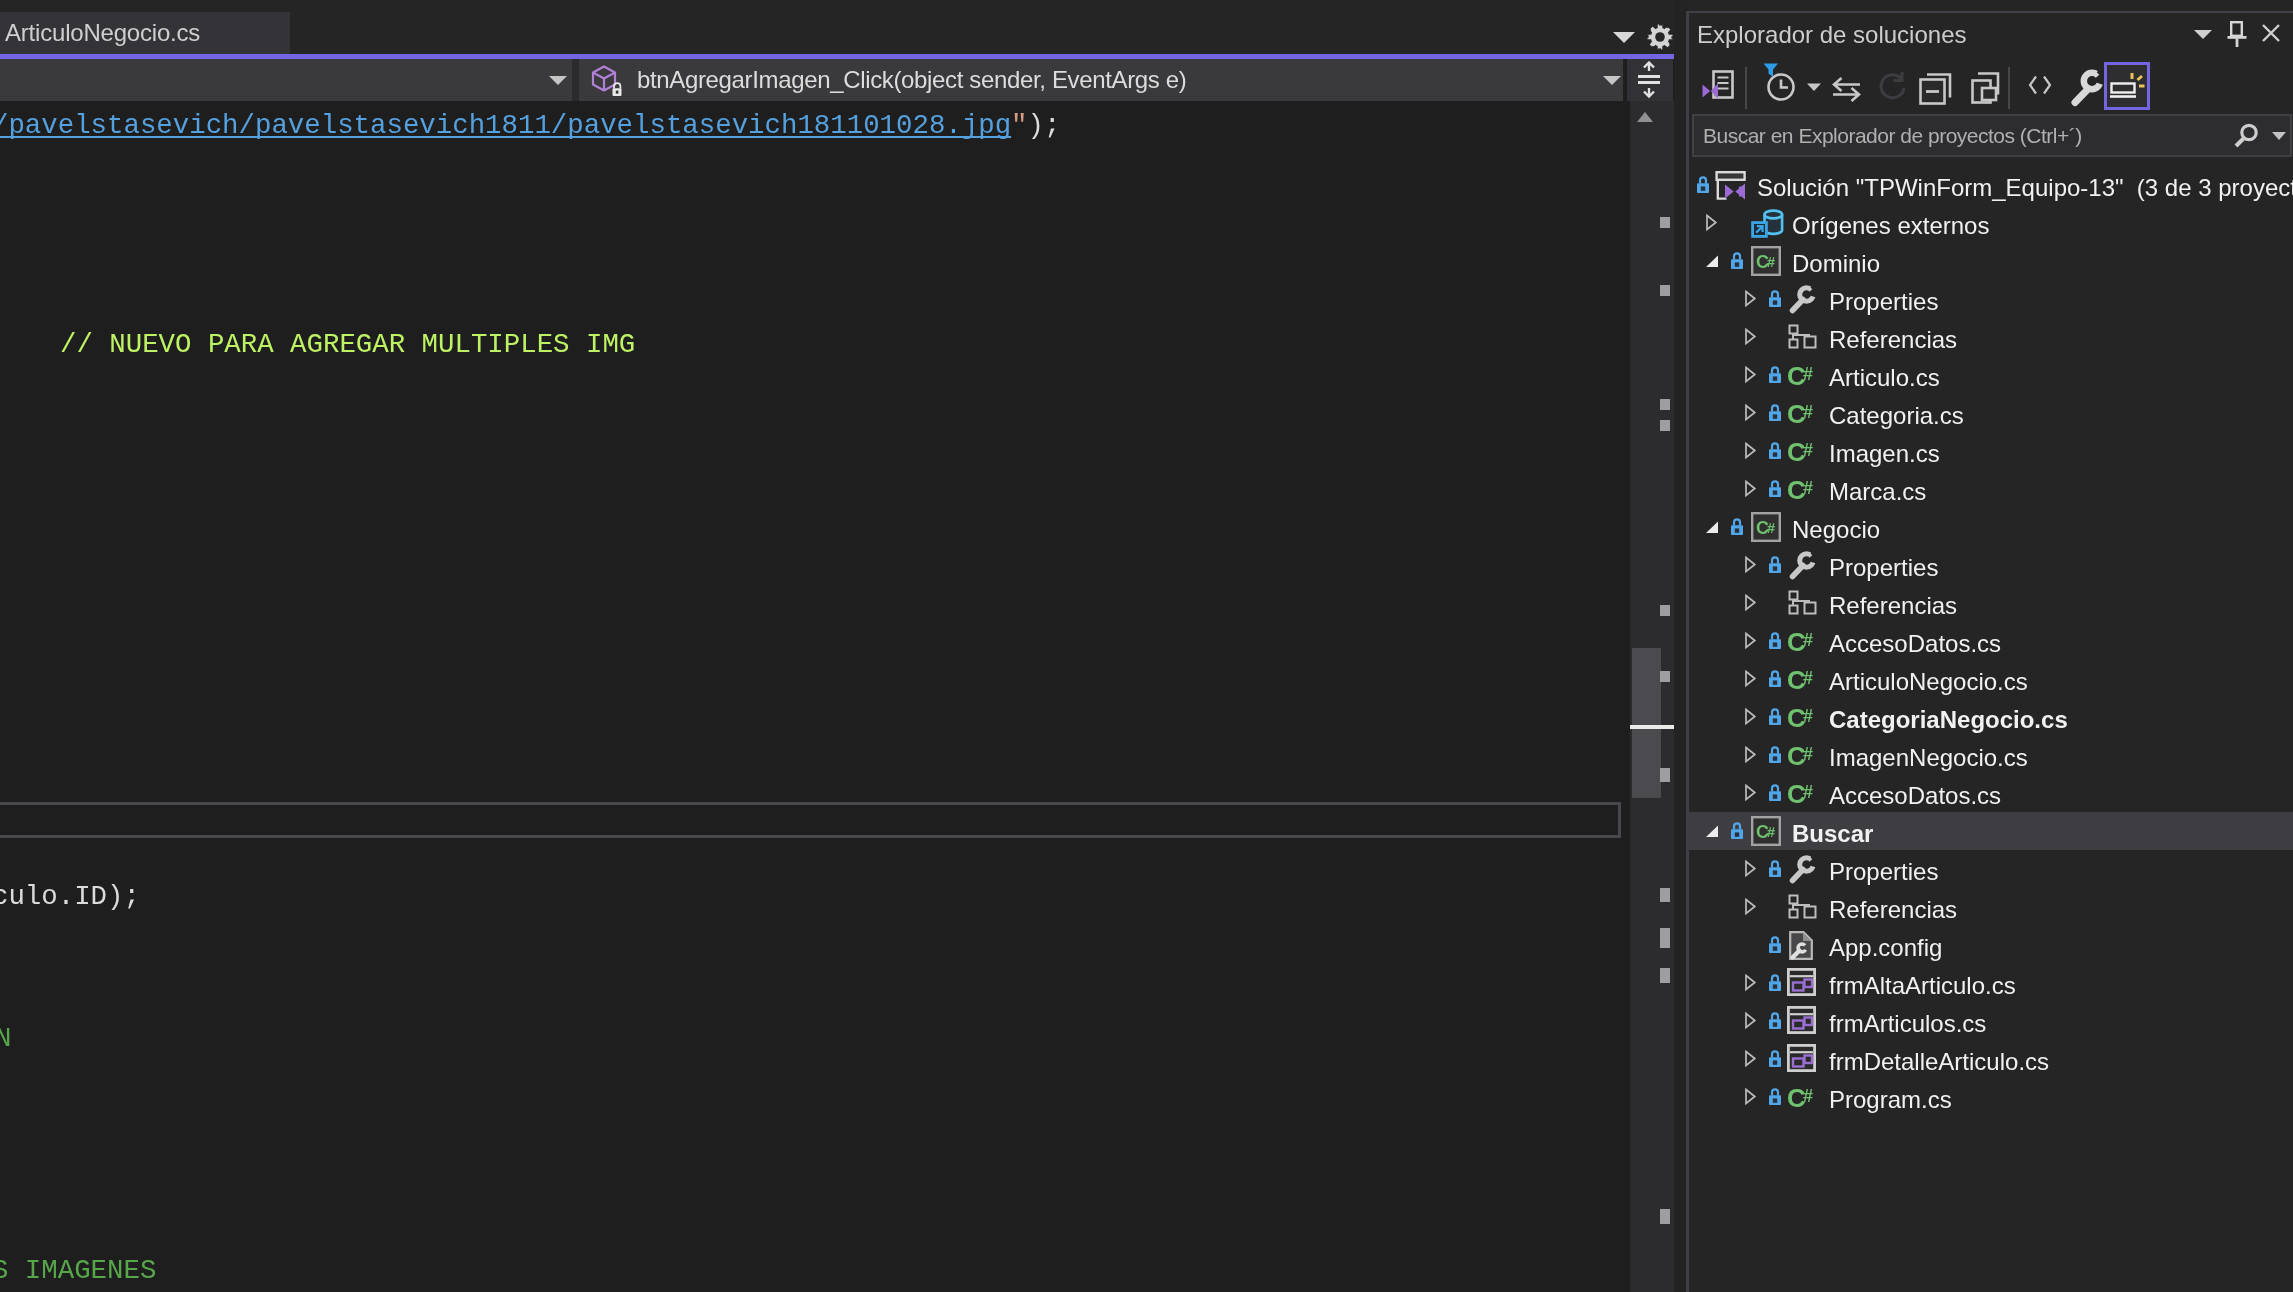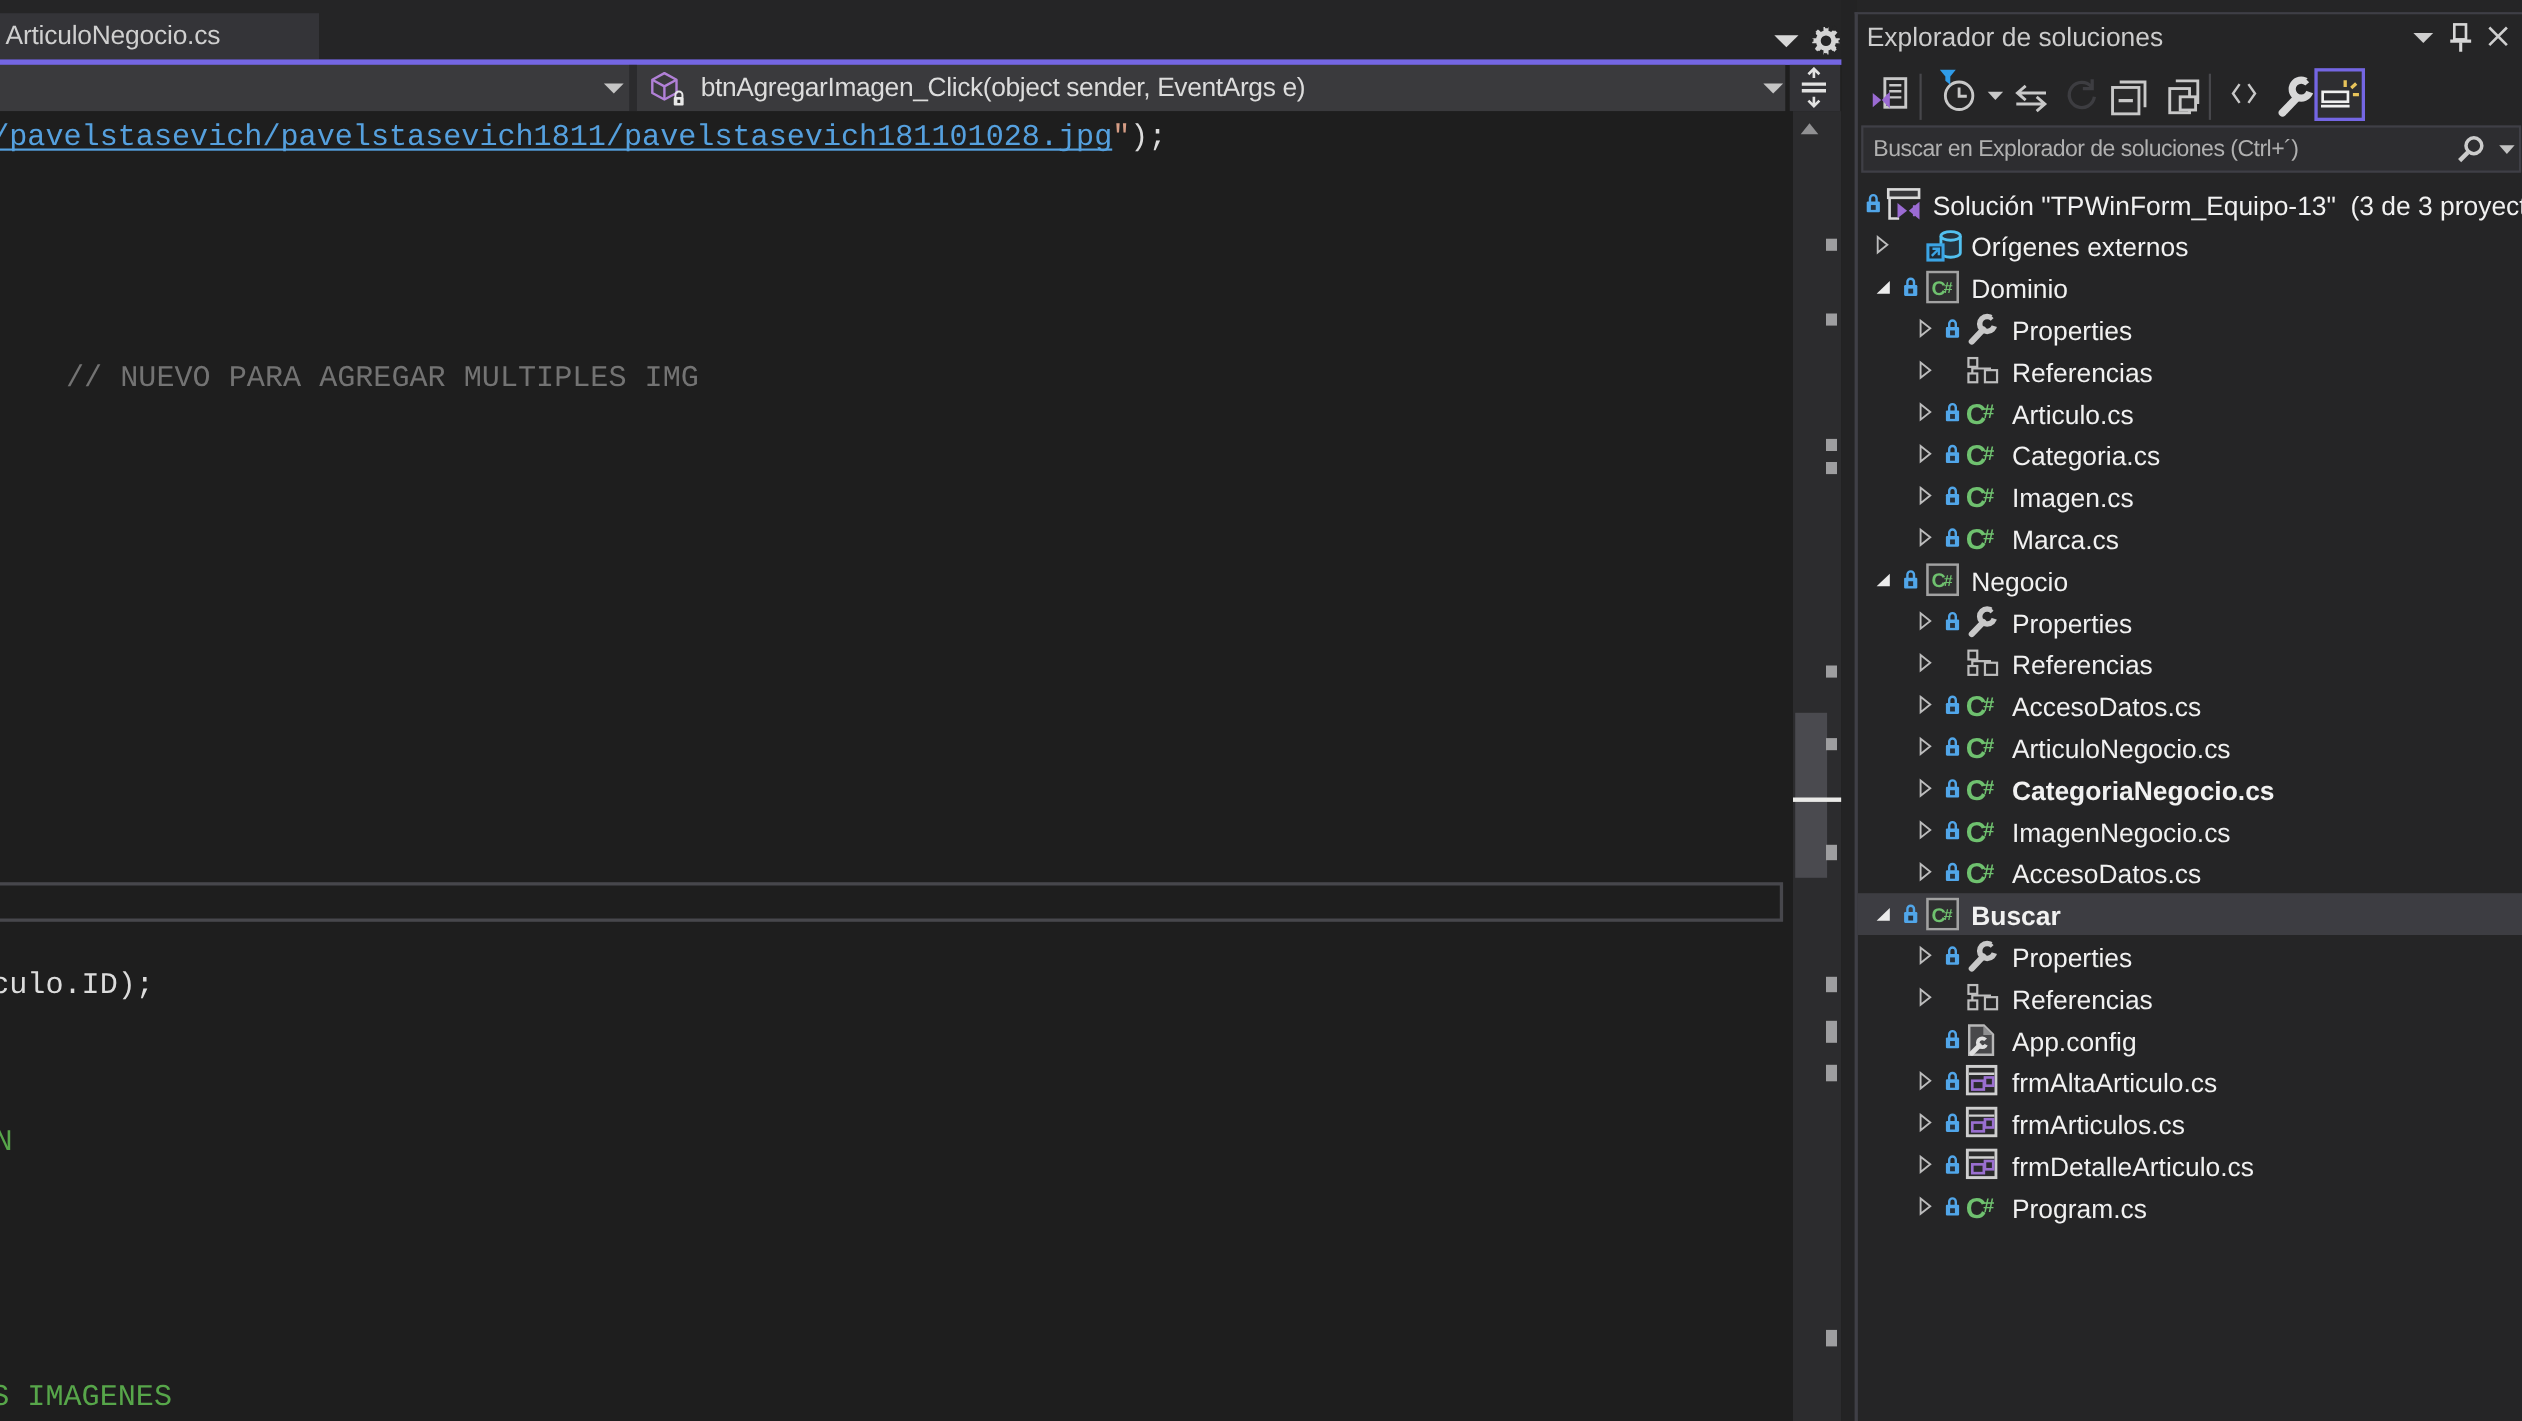--- a/index.html
+++ b/index.html
@@ -47,21 +47,21 @@
 <div class="abs" style="left:1627px;top:59px;width:46px;height:42px;background:#323236"></div>
 <svg width="26" height="38" viewBox="0 0 26 38" style="position:absolute;left:1636px;top:61px">
     <g stroke="#e2e2e2" stroke-width="2.4" fill="none">
       <path d="M13 1.5 V10 M8 6.5 L13 1.5 L18 6.5"></path>
       <path d="M2 15.5 H24 M2 21.5 H24" stroke-width="3"></path>
       <path d="M13 27 V35.5 M8 30.5 L13 35.5 L18 30.5"></path>
     </g>
   </svg>
 
 <div class="cl" style="left:-8px;top:109px"><span class="u">/pavelstasevich/pavelstasevich1811/pavelstasevich181101028.jpg</span><span style="color:#d69d85">"</span><span style="color:#dcdcdc">);</span></div>
-<div class="cl" style="left:60px;top:328px"><span style="color:#737373">// NUEVO PARA AGREGAR MULTIPLES IMG</span></div>
+<div class="cl" style="left:60px;top:328px"><span style="color:#bef264">// NUEVO PARA AGREGAR MULTIPLES IMG</span></div>
 <div class="cl" style="left:-8px;top:880px"><span style="color:#dcdcdc">culo.ID);</span></div>
 <div class="cl" style="left:-5px;top:1022px"><span style="color:#57a64a">N</span></div>
 <div class="cl" style="left:-8px;top:1254px"><span style="color:#57a64a">S IMAGENES</span></div>
 <div class="abs" style="left:-3px;top:802px;width:1624px;height:36px;border:3.5px solid #47474c;box-sizing:border-box"></div>
 
 <div class="abs" style="left:1630px;top:101px;width:44px;height:1191px;background:#2c2c2e"></div>
 <div class="abs" style="left:1637px;top:112px;width:0;height:0;border-left:8px solid transparent;border-right:8px solid transparent;border-bottom:10px solid #919193"></div>
 <div class="abs" style="left:1632px;top:648px;width:29px;height:150px;background:#4a4a4f"></div>
 <div style="position:absolute;left:1660px;top:217px;width:10px;height:11px;background:#9e9ea0"></div>
 <div style="position:absolute;left:1660px;top:285px;width:10px;height:11px;background:#9e9ea0"></div>
@@ -138,21 +138,21 @@
     <path d="M30.5 2.5 l5 5" stroke="#252526" stroke-width="5"></path>
   </svg>
 <div style="position:absolute;left:2104px;top:62px;width:46px;height:48px;background:#2e2e31;border:3px solid #7466e3;box-sizing:border-box"></div>
 <svg width="40" height="34" viewBox="0 0 40 34" style="position:absolute;left:2108px;top:70px">
     <rect x="3.5" y="13.5" width="23" height="9" fill="none" stroke="#f0f0f0" stroke-width="2.4"></rect>
     <path d="M2 26.5 H28" stroke="#f0f0f0" stroke-width="2.6"></path>
     <path d="M24 3 v6 M29.5 10 l4.5 -4 M31 16 h5.5" stroke="#e8c35a" stroke-width="3"></path>
   </svg>
 
 <div class="abs" style="left:1692px;top:114px;width:600px;height:43px;background:#2d2d30;border:2px solid #3f3f46;box-sizing:border-box"></div>
-<div class="abs" style="left:1703px;top:114px;height:43px;line-height:43px;color:#b0b0b0;font-size:21px;letter-spacing:-0.5px">Buscar en Explorador de soluciones (Ctrl+´)</div>
+<div class="abs" style="left:1703px;top:114px;height:43px;line-height:43px;color:#b0b0b0;font-size:21px;letter-spacing:-0.5px">Buscar en Explorador de proyectos (Ctrl+´)</div>
 <svg width="28" height="27" viewBox="0 0 28 27" style="position:absolute;left:2233px;top:122px">
     <circle cx="16" cy="10.5" r="7.2" fill="none" stroke="#cccccc" stroke-width="3.2"></circle>
     <path d="M10.5 16.5 L3 24" stroke="#cccccc" stroke-width="4"></path>
   </svg>
 <div class="abs" style="left:2272px;top:132px;width:0;height:0;border-left:7px solid transparent;border-right:7px solid transparent;border-top:8px solid #c2c2c2"></div>
 
 <div class="row" style="top:166px;">
     <span class="p" style="left:7px;top:9px"><svg class="lock" width="14" height="19" viewBox="0 0 14 19">
         <path d="M4 8.6V5.4a3 3 0 0 1 6 0V8.6" fill="none" stroke="#51a6e9" stroke-width="2.2"></path>
         <rect x="1" y="8.2" width="12" height="9.8" rx="1" fill="#51a6e9"></rect>

